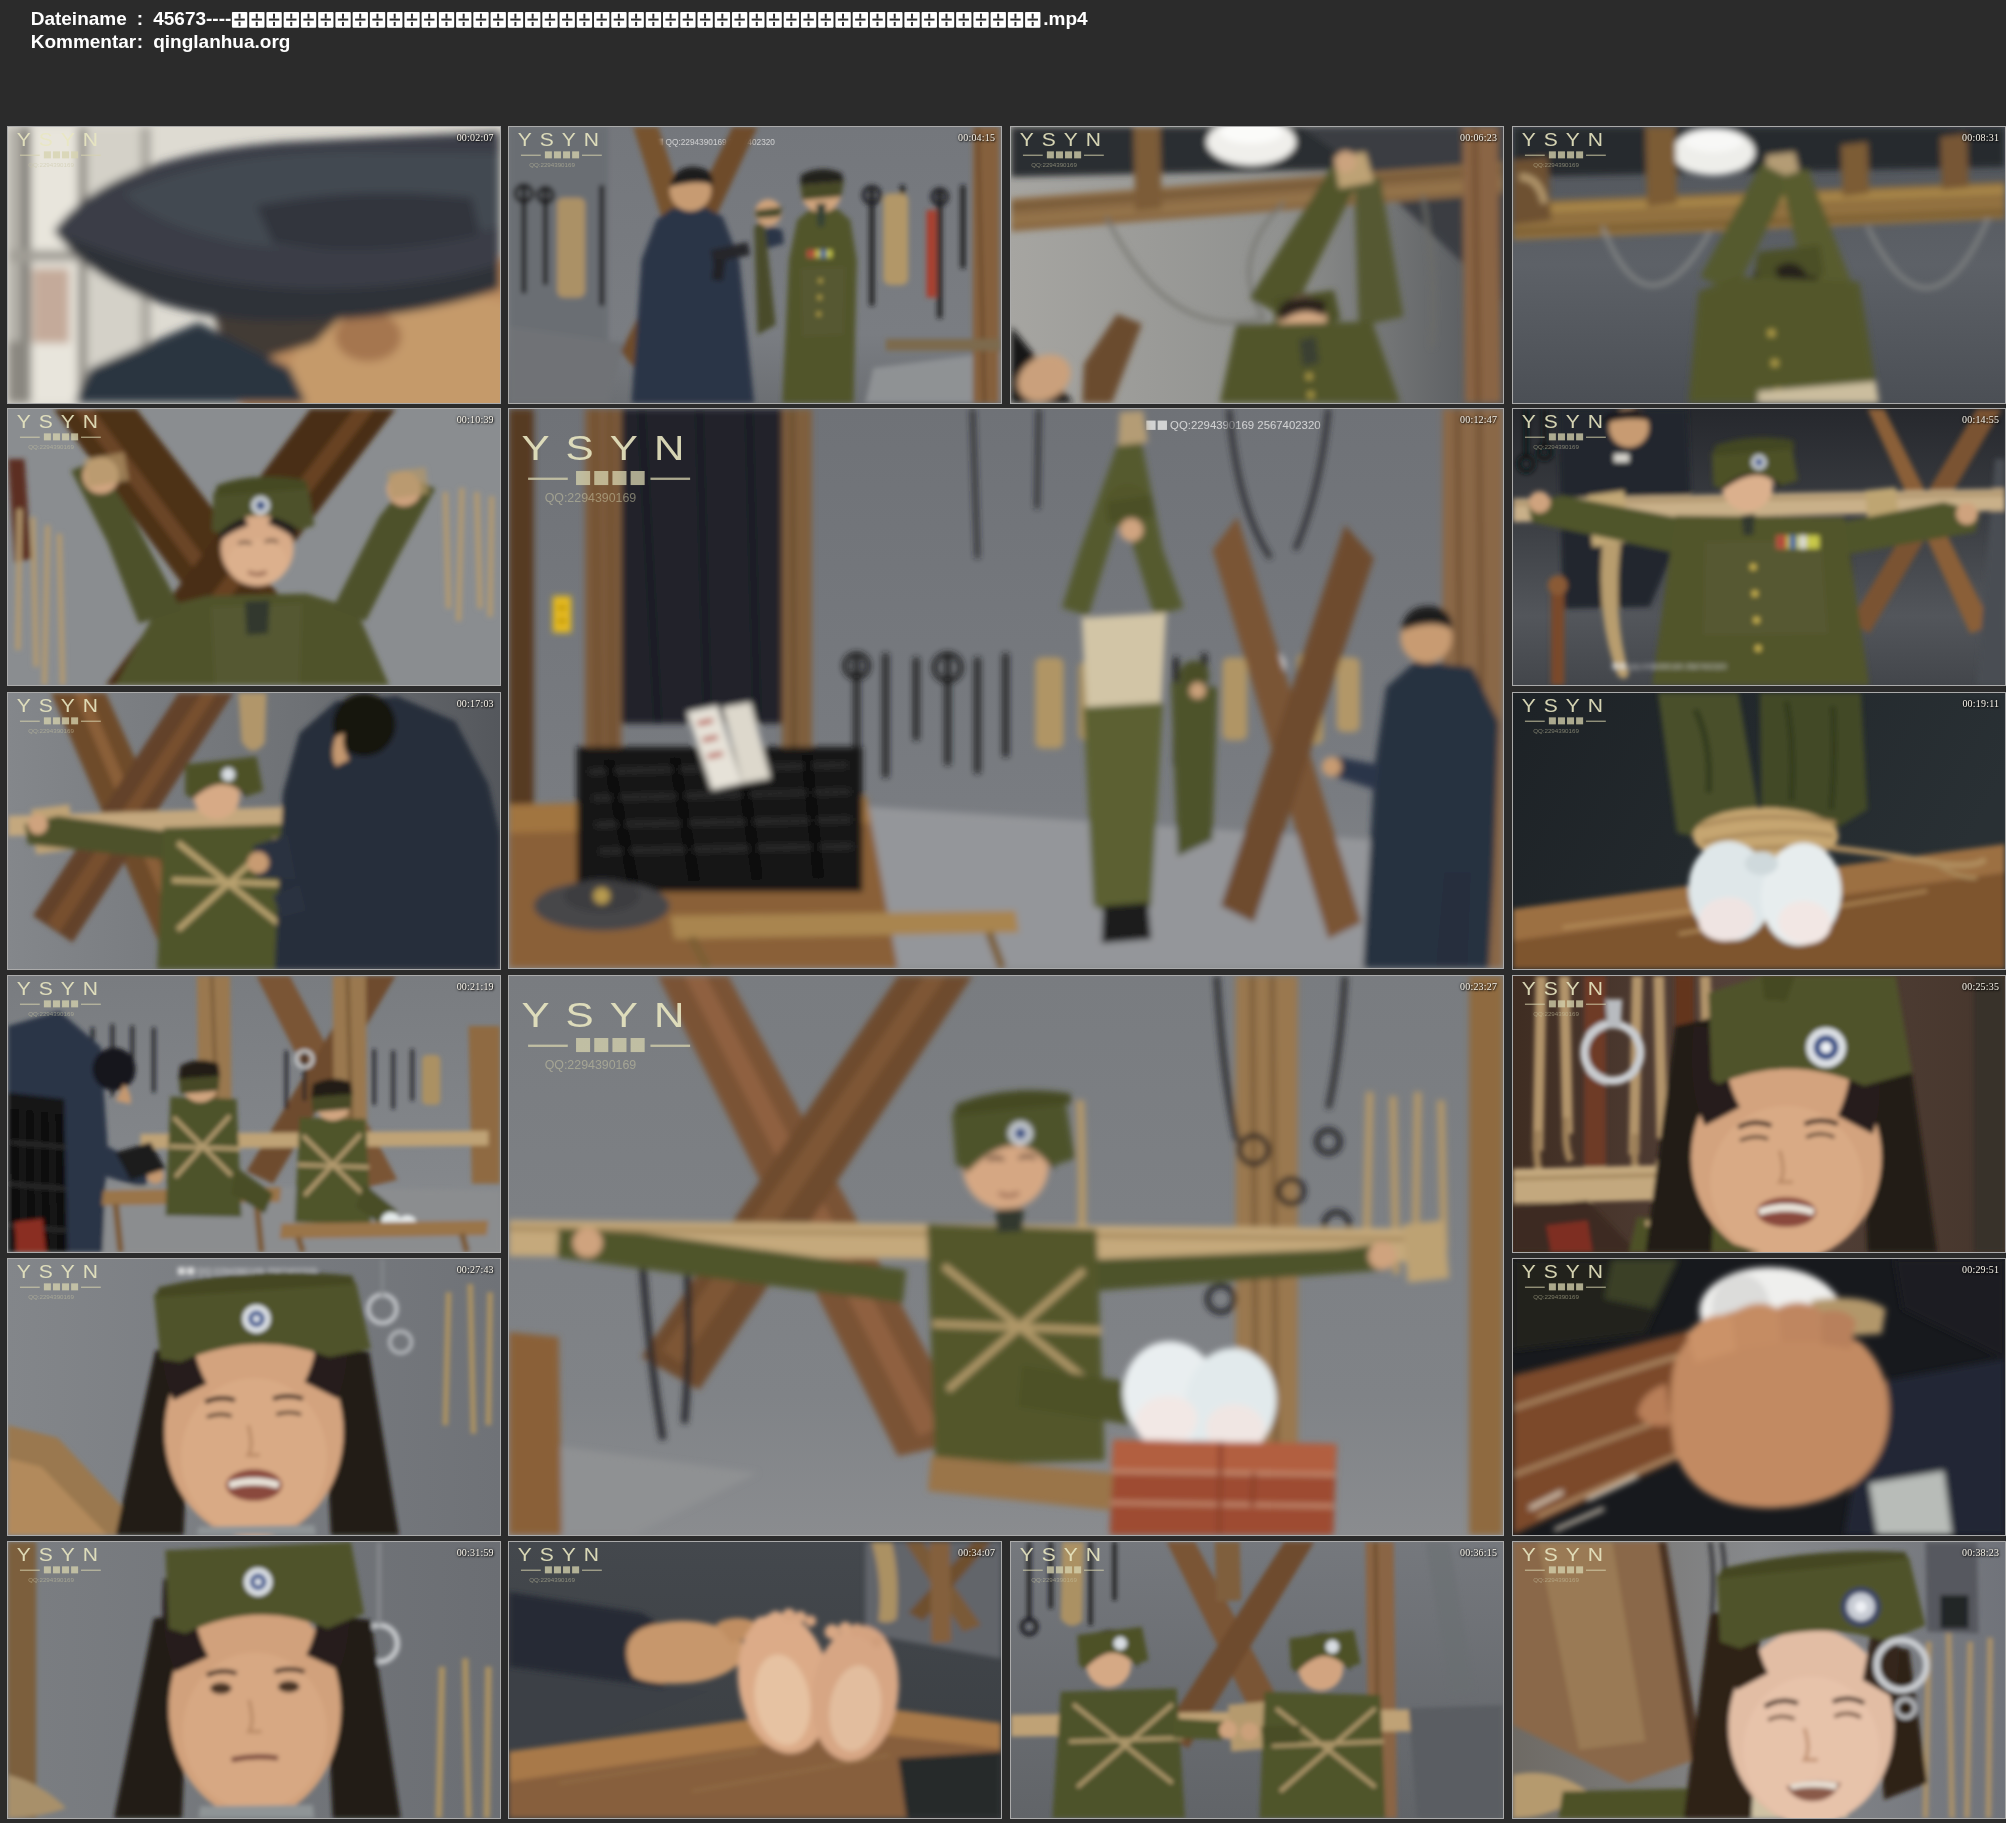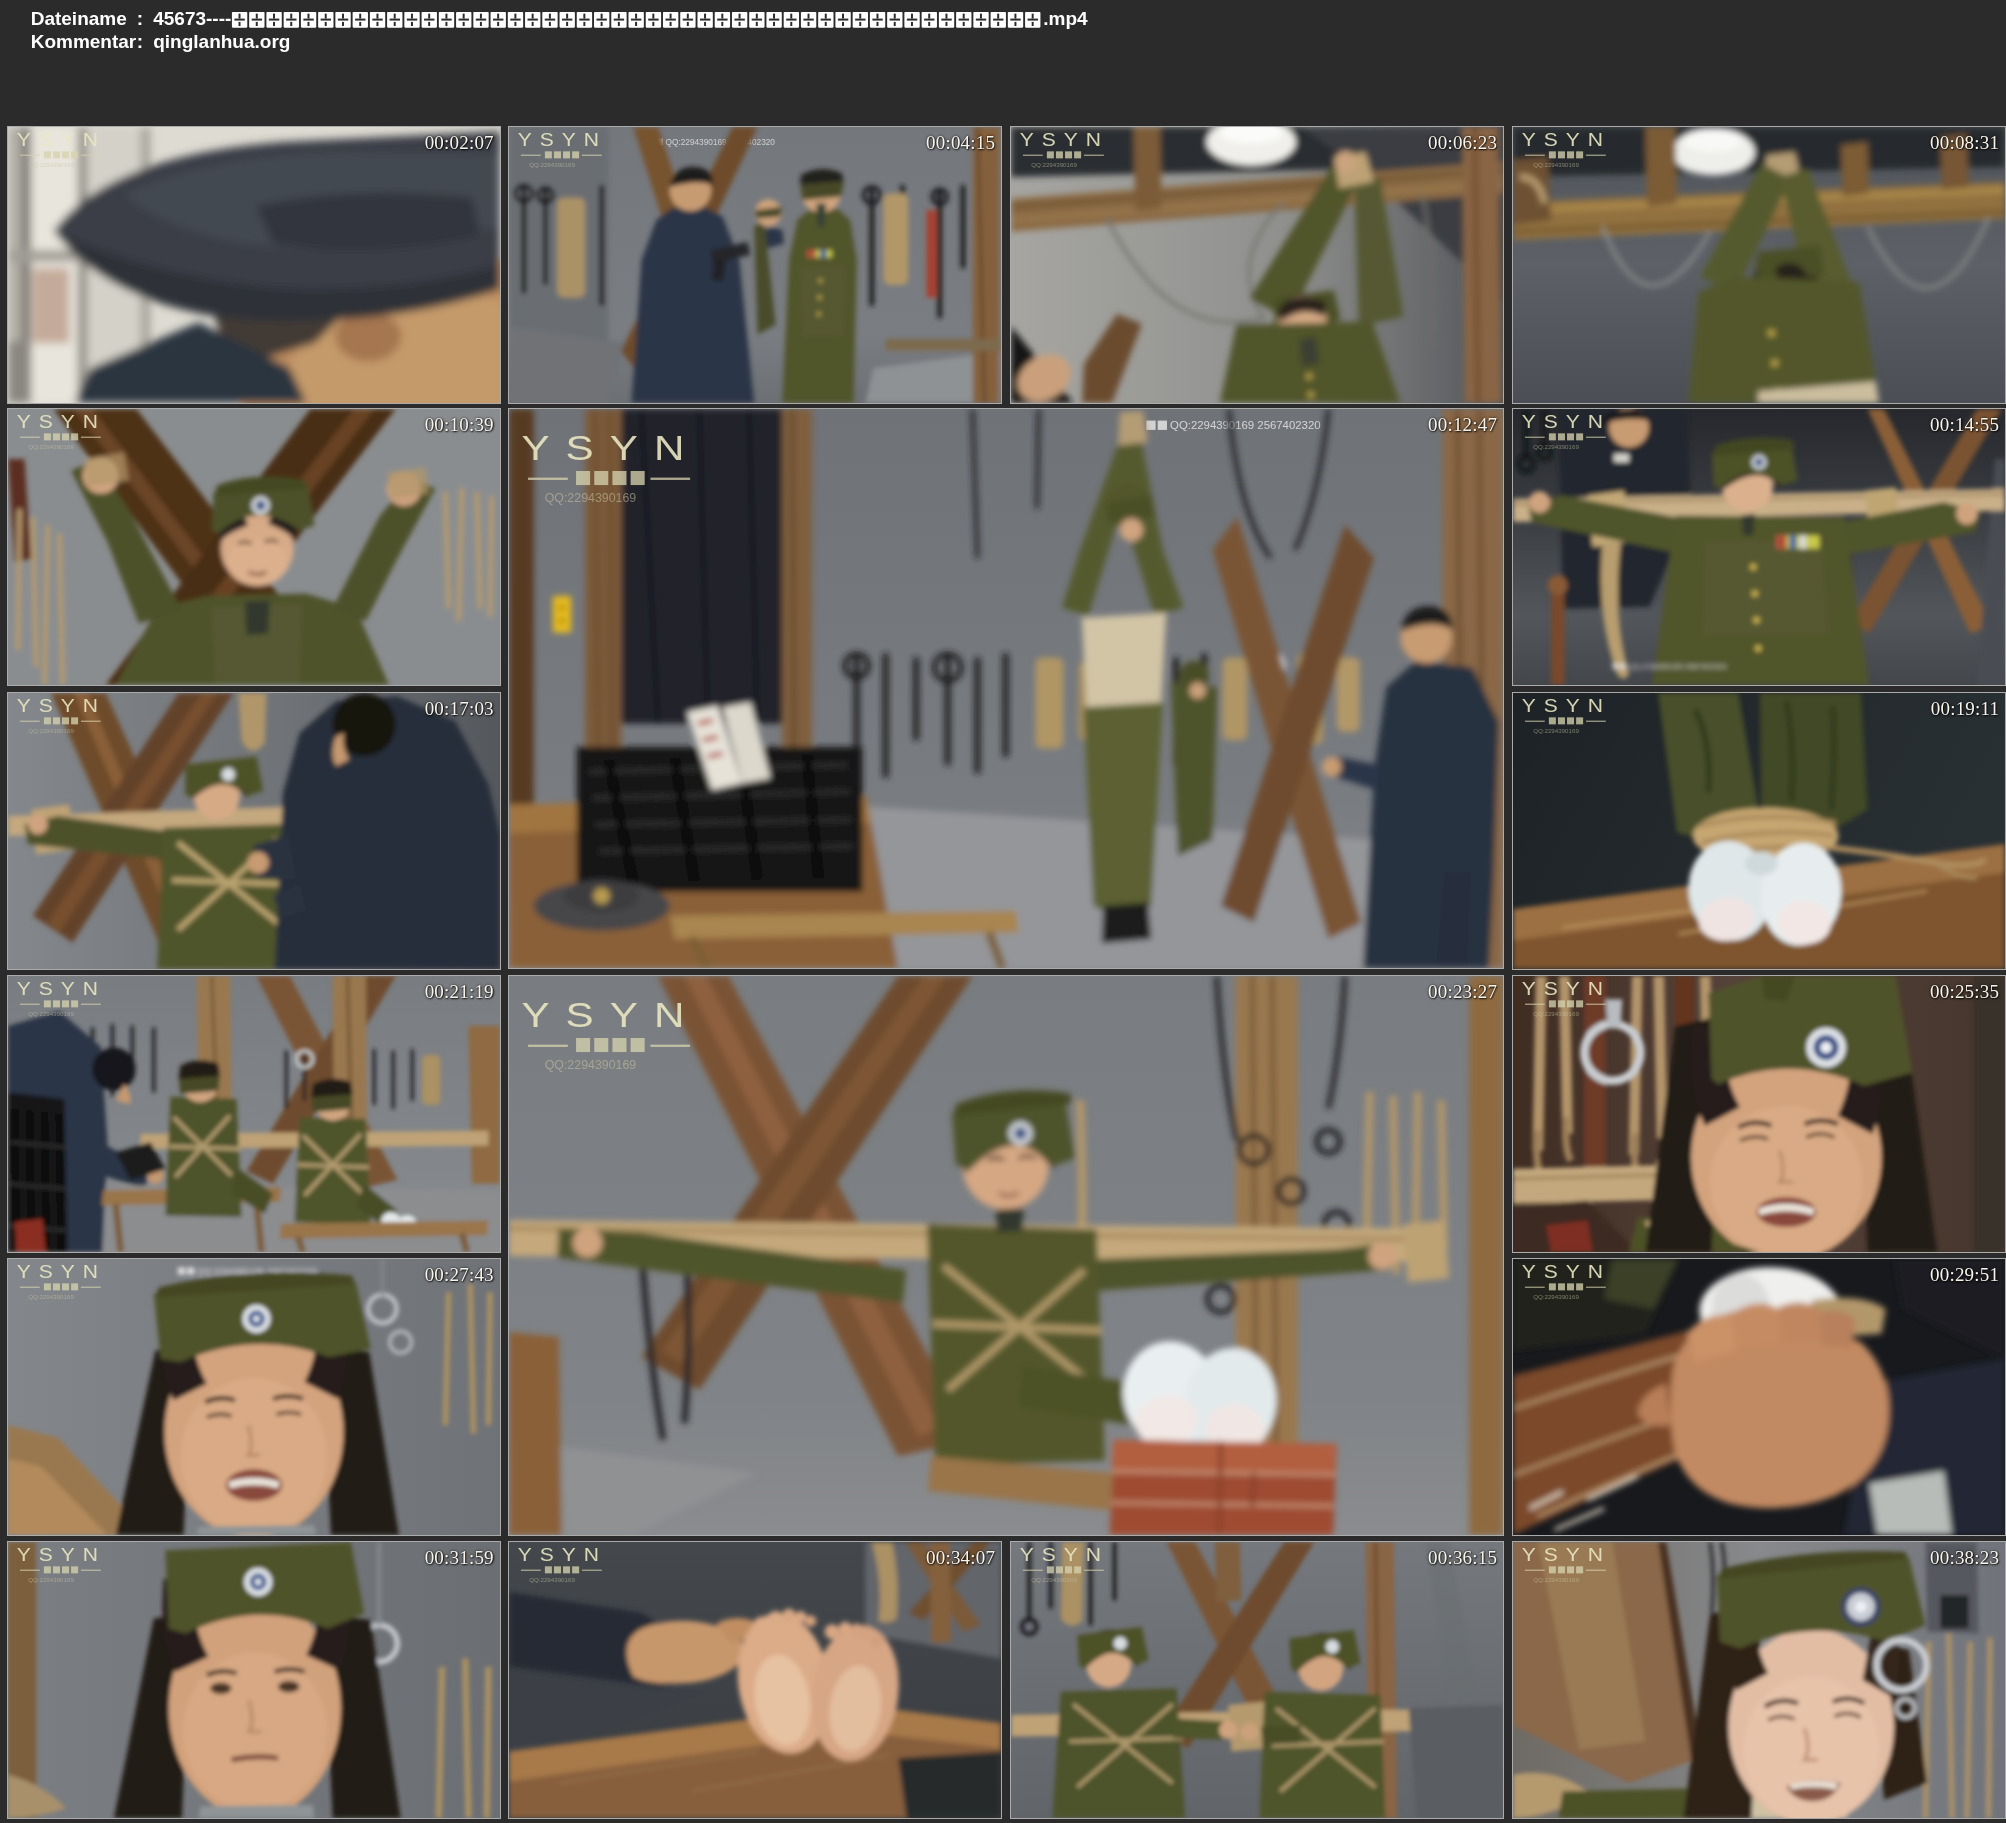--- a/index.html
+++ b/index.html
@@ -2,21 +2,21 @@
 <html style="font-size:13.2px"><head><meta charset="utf-8"><style>
 html,body{margin:0;padding:0;background:#2b2b2b;}
 body{width:2006px;height:1823px;position:relative;font-family:"Liberation Sans",sans-serif;overflow:hidden;}
 .hl{position:relative;height:23px;line-height:23px;color:#fff;font-size:19px;font-weight:bold;white-space:nowrap;}
 .hl svg{display:inline;vertical-align:-3.3px;}
 .lab{display:inline-block;margin-left:10.7px;width:106px;}
 .col{display:inline-block;width:16.5px;}
 .v{color:#fff;}
 #hdr{position:absolute;left:0;top:7.4px;width:100%;padding-left:20px;}
 .th{position:absolute;box-sizing:border-box;border:1.7px solid #ababab;overflow:hidden;background:#444;}
-.ts{position:absolute;top:5px;right:5.8px;font-family:"Liberation Serif",serif;font-size:19px;color:#f8f4ea;letter-spacing:0.2px;text-shadow:0 0 2.5px rgba(0,0,0,0.9),0.8px 0.8px 1.7px rgba(0,0,0,0.8);}
+.ts{position:absolute;top:5px;right:5.8px;font-family:"Liberation Serif",serif;font-size:10px;color:#f8f4ea;letter-spacing:0.2px;text-shadow:0 0 2.5px rgba(0,0,0,0.9),0.8px 0.8px 1.7px rgba(0,0,0,0.8);}
 .th > svg{display:block;}
 </style></head><body>
 <div id="hdr">
     <div class="hl"><span class="lab">Dateiname</span><span class="col">:</span><span class="v">45673----</span><svg width="812" height="16.5" viewBox="0 0 982 20">
         <g fill="#ffffff">
           <rect x="0.0" y="0" width="18.6" height="19" rx="1"></rect>
           <rect x="3.0" y="8" width="12.6" height="2.4" fill="#2b2b2b"></rect>
           <rect x="8.0" y="2" width="2.4" height="6" fill="#2b2b2b"></rect>
           <rect x="8.0" y="12" width="2.4" height="5" fill="#2b2b2b"></rect>
           <rect x="20.9" y="0" width="18.6" height="19" rx="1"></rect>

